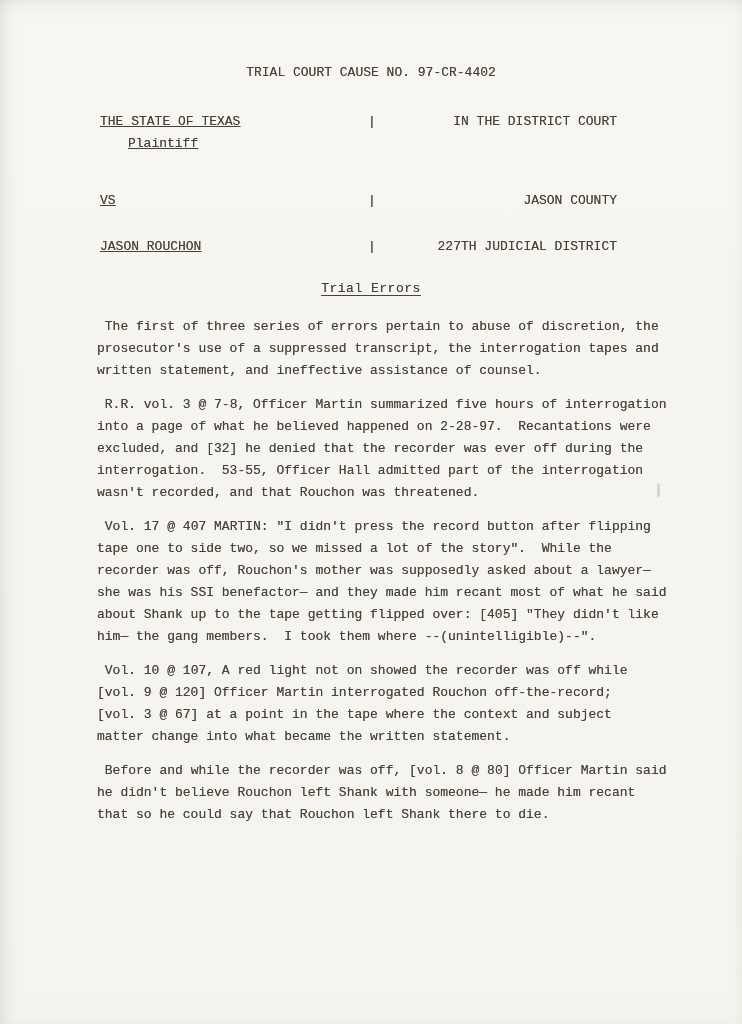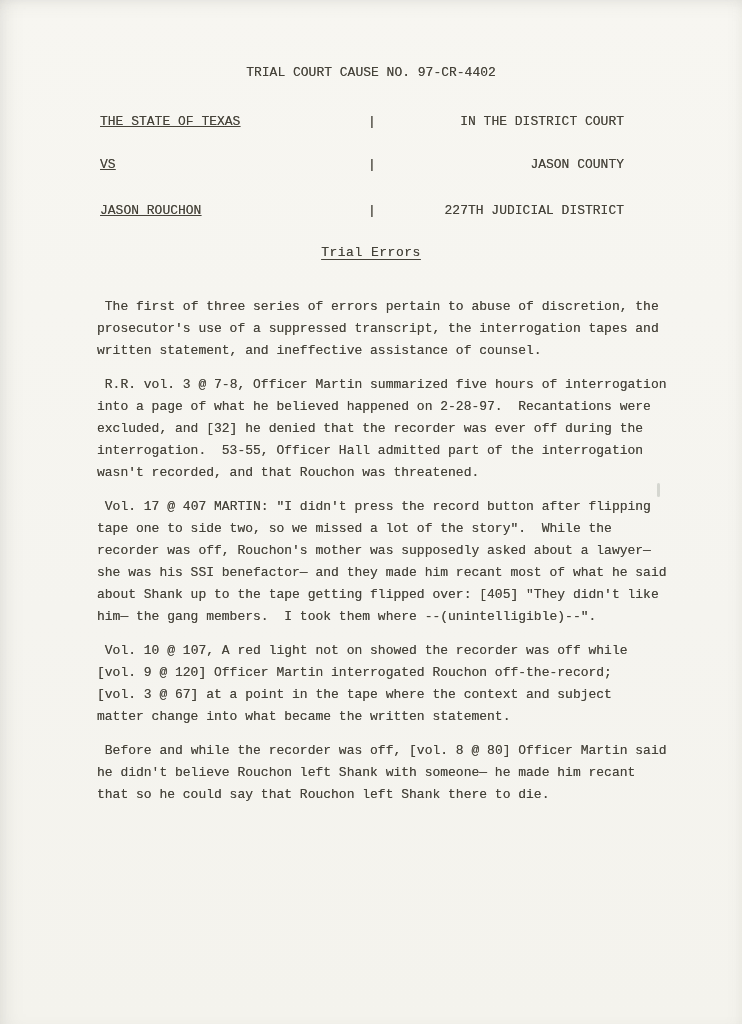--- a/index.html
+++ b/index.html
@@ -22,48 +22,48 @@
   .cause-line {
     padding-top: 62px;
     text-align: center;
     white-space: pre;
   }
   .caption {
     position: relative;
     margin: 27px 114px 0 100px; 
   }
   .cap-row { position: relative; text-decoration: underline; }
-  .cap-row + .cap-row { margin-top: 21px; }
+  .cap-row + .cap-row { margin-top: 35px; }
   .cap-row.row-3 { margin-top: 24px; }
   .cap-party { white-space: pre; }
   .cap-sub { padding-left: 28px; white-space: pre; }
   .cap-bar {
     position: absolute;
     left: 268px;
     top: 0;
   }
   .cap-right {
     position: absolute;
-    right: 4px;
+    right: 11px;
     top: 0;
     white-space: pre;
   }
   .cap-row.align-bottom .cap-bar,
   .cap-row.align-bottom .cap-right { top: auto; bottom: 0; }
   .doc-title {
     margin-top: 20px;
     text-align: center;
   }
   .doc-title span {
     text-decoration: underline;
     text-underline-offset: 3px;
     letter-spacing: .5px;
   }
   .body-text {
-    margin: 32px 67px 0 97px;
+    margin: 16px 67px 0 97px;
   }
   .para {
     margin: 0 0 12px 0;
     white-space: pre-wrap;
   }
   .scan-artifact {
     position: absolute;
     left: 657px;
     top: 483px;
     width: 3px;
@@ -78,20 +78,21 @@
 
 <div class="page">
 
   <div class="cause-line">TRIAL COURT CAUSE NO. 97-CR-4402</div>
 
   <div class="caption">
 
     <div class="cap-row row-1">
       <div class="cap-left">
         <div class="cap-party">THE STATE OF TEXAS</div>
+        <div class="cap-sub">Plaintiff</div>
       </div>
       <span class="cap-bar">|</span>
       <span class="cap-right">IN THE DISTRICT COURT</span>
     </div>
 
     <div class="cap-row row-2">
       <div class="cap-left">
         <div class="cap-party">VS</div>
       </div>
       <span class="cap-bar">|</span>

